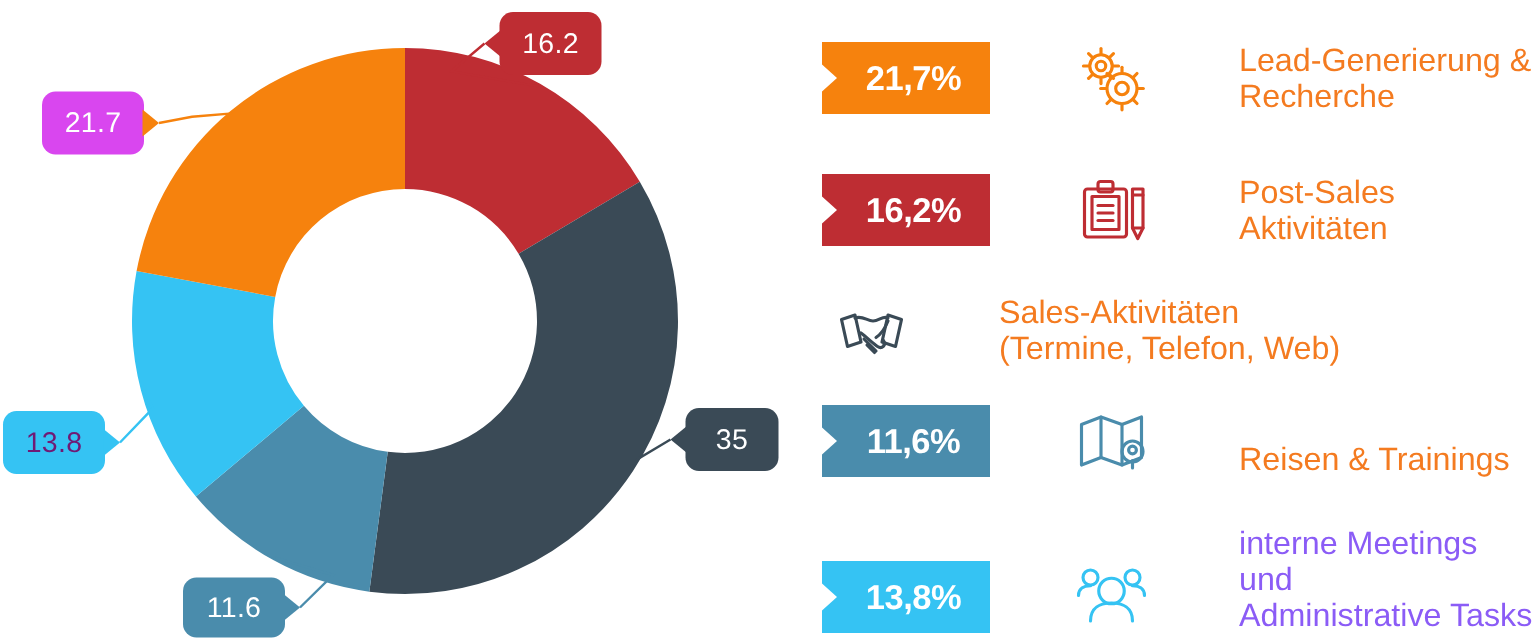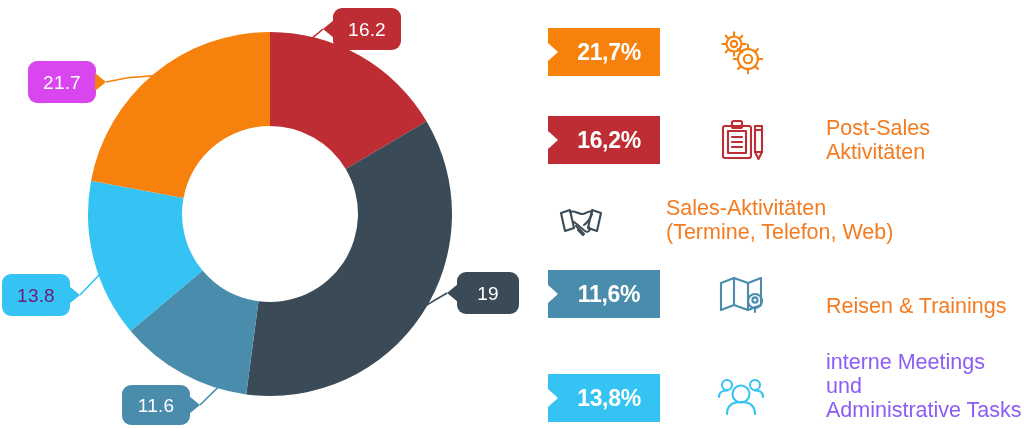--- a/index.html
+++ b/index.html
@@ -150,21 +150,21 @@
           <path d="M 154.93599785090322 75.579353384574 L 128 77.82657969997311 L 106 82" stroke="#F6820D"></path>
         </g>
     </svg>
     <div id="callout-layer">
         <div class="callout tip-left" style="left: 333px; top: 8px; width: 68px; height: 42px; background: rgb(190, 45, 51); color: rgb(190, 45, 51);">
           <span class="tip"></span>
           <span style="color: rgb(255, 255, 255);">16.2</span>
         </div>
         <div class="callout tip-left" style="left: 457px; top: 272px; width: 62px; height: 42px; background: rgb(58, 74, 86); color: rgb(58, 74, 86);">
           <span class="tip"></span>
-          <span style="color: rgb(255, 255, 255);">19</span>
+          <span style="color: rgb(255, 255, 255);">35</span>
         </div>
         <div class="callout tip-right" style="left: 122px; top: 385px; width: 68px; height: 40px; background: rgb(74, 140, 172); color: rgb(74, 140, 172);">
           <span class="tip"></span>
           <span style="color: #ffffff;">11.6</span>
         </div>
         <div class="callout tip-right" style="left: 2px; top: 274px; width: 68px; height: 42px; background: rgb(53, 195, 243); color: rgb(53, 195, 243);">
           <span class="tip"></span>
           <span style="color: #701a75;">13.8</span>
         </div>
         <div class="callout tip-right" style="left: 28px; top: 61px; width: 68px; height: 42px; background: #d946ef; color: rgb(246, 130, 13);">
@@ -197,20 +197,22 @@
             <line x1="42.0" y1="31.0" x2="45.2" y2="31.0"></line>
             <line x1="38.8" y1="38.8" x2="41.0" y2="41.0"></line>
             <line x1="31.0" y1="42.0" x2="31.0" y2="45.2"></line>
             <line x1="23.2" y1="38.8" x2="21.0" y2="41.0"></line>
             <line x1="20.0" y1="31.0" x2="16.8" y2="31.0"></line>
             <line x1="23.2" y1="23.2" x2="21.0" y2="21.0"></line>
             <line x1="31.0" y1="20.0" x2="31.0" y2="16.8"></line>
             <line x1="38.8" y1="23.2" x2="41.0" y2="21.0"></line>
           </svg>
         </div>
+        <div class="legend-label" style="color: rgb(244, 123, 32);">Lead-Generierung &amp;
+Recherche</div>
       </div>
       <div class="legend-row" style="top: 116px;">
         <div class="legend-badge" style="background: rgb(190, 45, 51);">
           <span class="notch"></span>
           <span>16,2%</span>
         </div>
         <div class="legend-icon">
           <svg width="48" height="48" viewBox="0 0 48 48" fill="none" stroke="#BE2D33" stroke-width="2.1" stroke-linecap="round" stroke-linejoin="round">
             <rect x="6" y="10" width="28" height="32" rx="2"></rect>
             <rect x="11" y="15" width="18" height="22"></rect>

